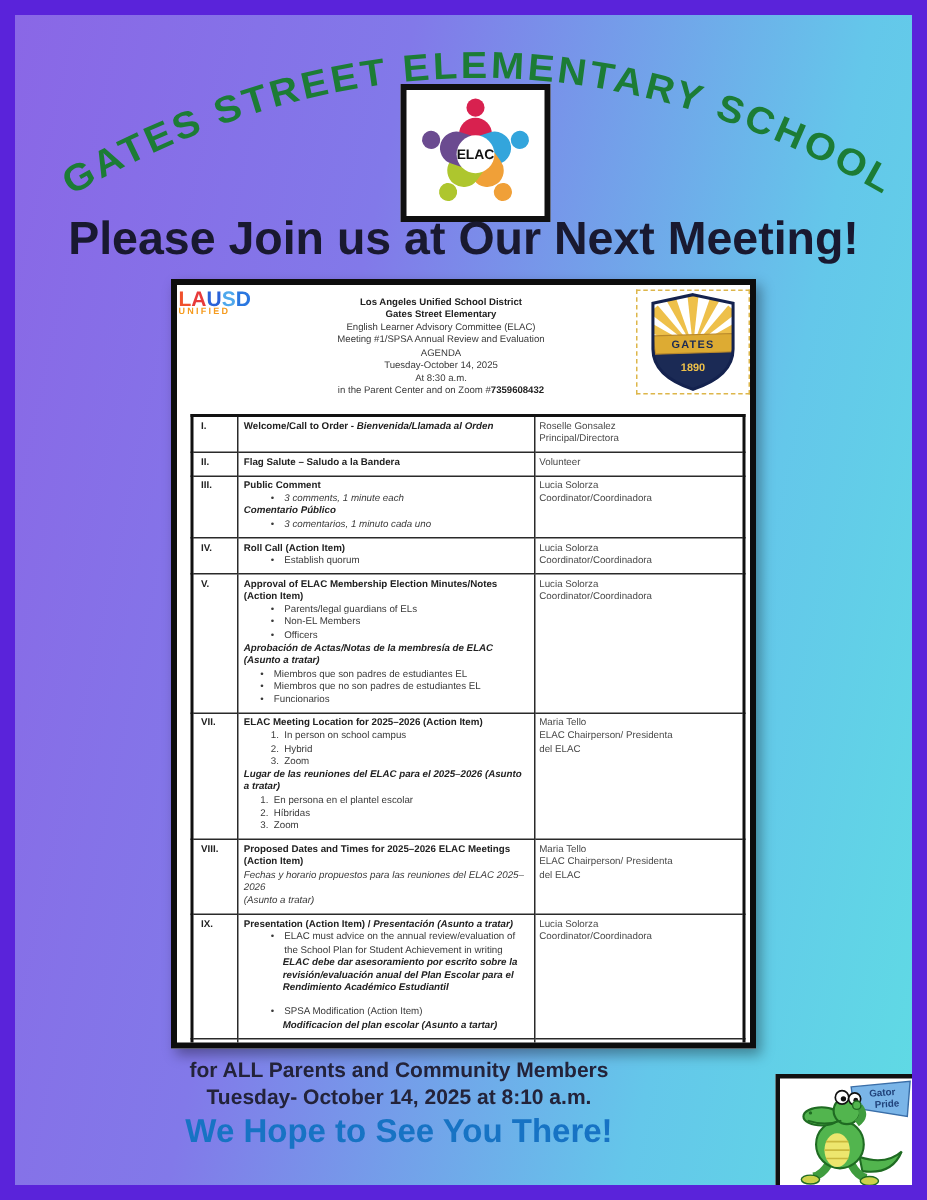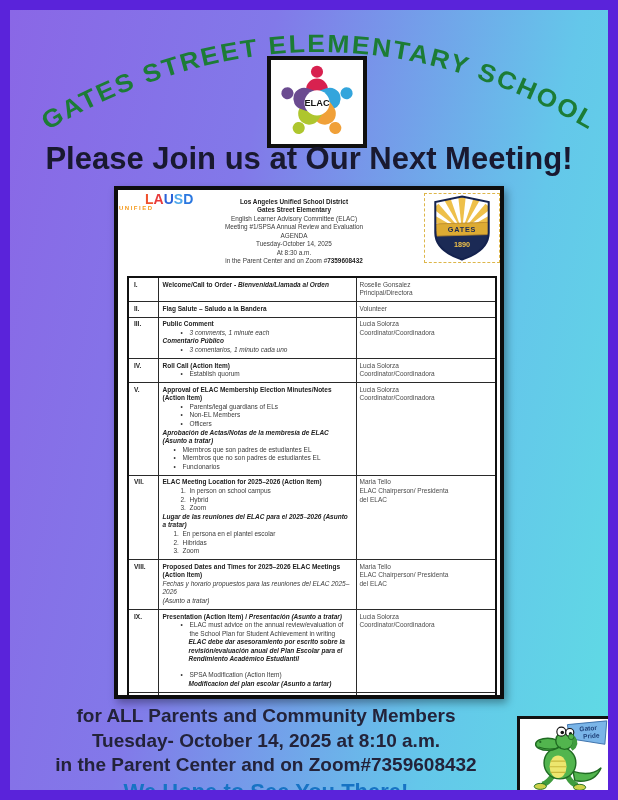--- a/index.html
+++ b/index.html
@@ -13,21 +13,21 @@
   .arc text{font-family:"Liberation Sans",sans-serif;font-weight:bold;font-size:25px;letter-spacing:2px;fill:#1c7c35;}
   .elac-box{position:absolute;left:257px;top:46px;width:100px;height:92px;background:#fff;border:4px solid #101010;box-sizing:border-box;}
   .headline{position:absolute;left:0;top:131px;width:100%;text-align:center;font-size:31px;font-weight:700;color:#191930;}
   .doc{
     position:absolute;left:104px;top:176px;width:390px;height:513px;box-sizing:border-box;
     background:#fff;border:4px solid #0d0d0d;box-shadow:3px 4px 8px rgba(0,0,0,.35);
     color:#2e2e2e;overflow:hidden;
   }
   .doc-header{position:relative;height:84px;}
   .lausd{position:absolute;left:1px;top:2px;line-height:1;}
-  .lausd-word{font-size:14px;font-weight:800;letter-spacing:0;padding-left:26px;}
+  .lausd-word{font-size:14px;font-weight:800;letter-spacing:0;}
   .lausd-sub{font-size:6px;font-weight:bold;color:#f59b1e;letter-spacing:1.5px;margin-top:-1px;}
   .hlines{position:absolute;left:60px;right:90px;top:8px;text-align:center;font-size:6.4px;line-height:1.32;color:#3a3a3a;}
   .hline{white-space:nowrap;}
   .seal-box{position:absolute;right:0;top:3px;width:76px;height:70px;border:1px dashed #ddb64a;box-sizing:border-box;background:#fff;}
   .agenda-table{border-collapse:collapse;table-layout:fixed;width:368px;margin:2px 0 0 9px;font-size:6.5px;line-height:1.32;}
   .agenda-table td{border:1px solid #2a2a2a;vertical-align:top;padding:2.5px 3px 3.5px 3px;}
   .agenda-table{border:2px solid #111;}
   .cnum{font-weight:bold;padding-left:5px !important;color:#222;}
   .cmain{color:#3a3a3a;}
   .cperson{white-space:pre-line;color:#4a4a4a;}
@@ -37,21 +37,21 @@
   .ind0{padding-left:1px;}
   .ind1{padding-left:12px;}
   .ind2{padding-left:19px;}
   .ind3{padding-left:27px;}
   .blank{height:7px;}
   .s-r{font-weight:normal;}
   .s-b{font-weight:bold;color:#222;}
   .s-i{font-style:italic;}
   .s-bi{font-weight:bold;font-style:italic;color:#222;}
   .footer{position:absolute;left:12px;top:694px;width:488px;text-align:center;color:#23233a;}
-  .f1{font-size:19px;font-weight:800;line-height:1.3;}
+  .f1{font-size:14px;font-weight:800;line-height:1.3;}
   .f4{font-size:22px;font-weight:800;color:#1773c4;margin-top:1px;}
   .gator-box{position:absolute;left:507px;top:706px;width:99px;height:79px;background:#fff;border:3px solid #111;box-sizing:border-box;}
 </style>
 </head>
 <body>
 
 <div class="flyer">
 
   <svg class="arc" viewBox="0 0 618 150">
     <defs>
@@ -324,21 +324,20 @@
 ELAC</td>
           </tr>
         </tbody>
     </table>
 
   </div>
 
   <div class="footer">
     <div class="f1">for ALL Parents and Community Members</div>
     <div class="f1">Tuesday- October 14, 2025 at 8:10 a.m.</div>
-    <div class="f1">in the Parent Center and on Zoom#7359608432</div>
     <div class="f4">We Hope to See You There!</div>
   </div>
 
   <div class="gator-box">
     <svg viewBox="0 0 98 78" width="93" height="73">
       <polygon points="50,6 92,2 90,27 52,21" fill="#7ab5e8" stroke="#3a6ea8" stroke-width="1"></polygon>
       <text x="63" y="13" font-size="7" font-weight="bold" fill="#20427a" transform="rotate(-4 63 13)">Gator</text>
       <text x="67" y="21" font-size="7" font-weight="bold" fill="#20427a" transform="rotate(-4 67 21)">Pride</text>
       <path d="M56 56 Q75 62 86 52 Q79 69 58 66 Z" fill="#52b54e" stroke="#1f6b22" stroke-width="1.5"></path>
       <path d="M34 61 q-5 8 -11 9" fill="none" stroke="#3f9c3e" stroke-width="6"></path>

